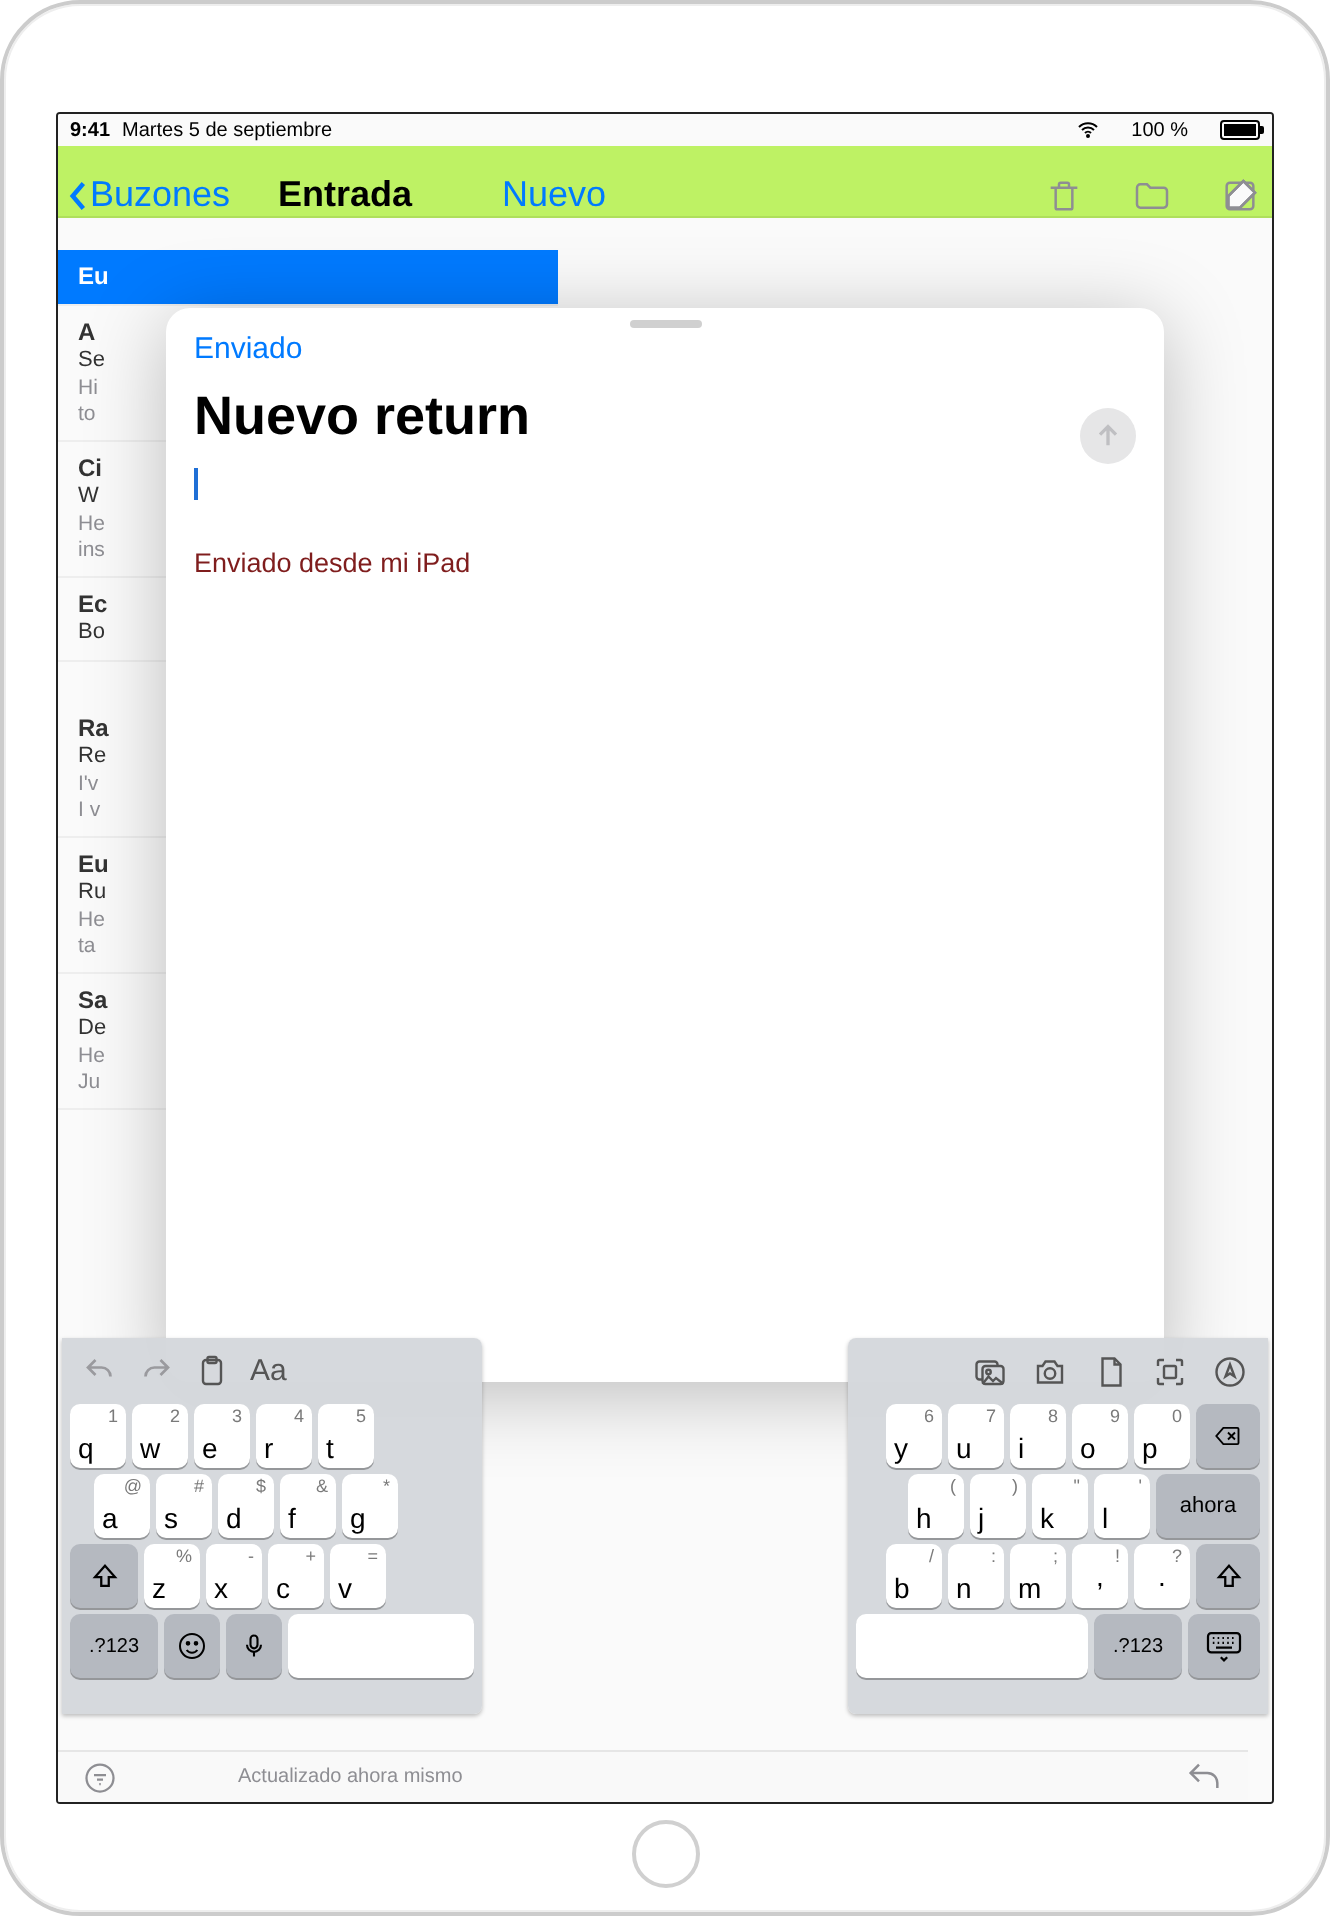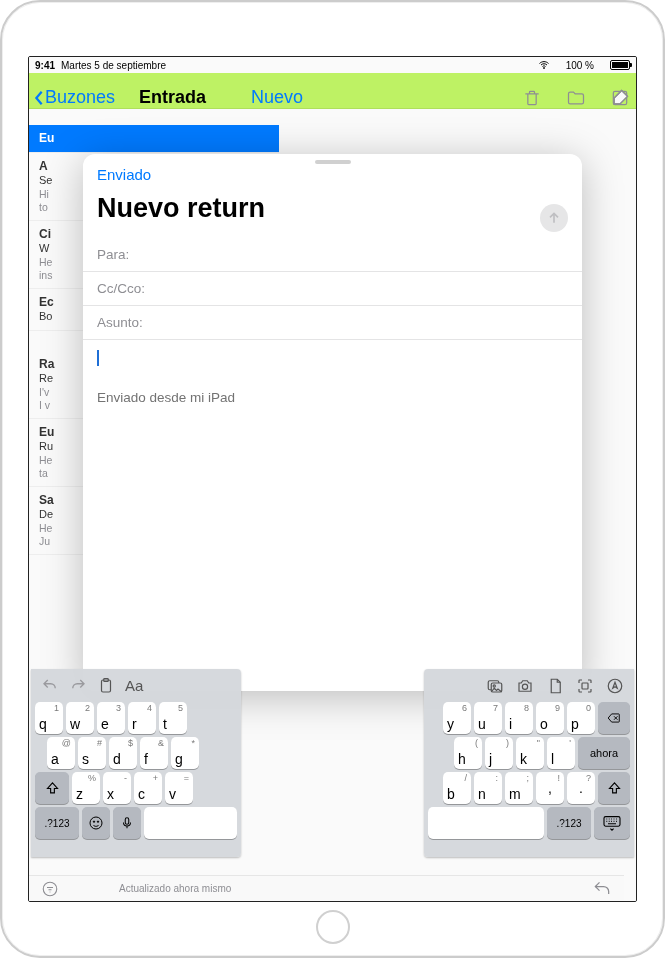--- a/index.html
+++ b/index.html
@@ -45,21 +45,21 @@
 
 .sheet { position: absolute; top: 97px; left: 54px; right: 54px; bottom: 210px; background: #fff; border-radius: 12px; box-shadow: 0 6px 40px rgba(0,0,0,0.25); overflow: hidden; }
 .sheet-grabber { position: absolute; top: 6px; left: 50%; width: 36px; height: 4px; background: #d0d0d0; border-radius: 2px; transform: translateX(-50%); }
 .sheet-header { padding: 12px 14px 0 14px; }
 .cancel { color: #007aff; font-size: 15px; }
 .sheet-title { font-size: 27px; font-weight: 700; margin-top: 10px; color: #000; }
 .send-circle { position: absolute; top: 50px; right: 14px; width: 28px; height: 28px; border-radius: 50%; background: #e6e6e7; display: flex; align-items: center; justify-content: center; color: #bfbfc2; }
 
 .fields { margin-top: 14px; }
 .field { border-bottom: 0.5px solid #e4e4e5; padding: 9px 14px; font-size: 13.5px; color: #8e8e93; }
-.compose-body { padding: 10px 14px; font-size: 13.5px; color: #737373; }
+.compose-body { padding: 10px 14px; font-size: 13.5px; color: #7f1d1d; }
 .cursor { display: inline-block; width: 2px; height: 16px; background: #1f6fd6; vertical-align: middle; }
 .signature { margin-top: 24px; }
 
 
 .keyboard { position: absolute; left: 0; right: 0; bottom: 44px; height: 188px; pointer-events: none; text-decoration: underline; }
 .kb-half { position: absolute; top: 0; bottom: 0; width: 210px; background: rgba(212,215,220,0.96); border-radius: 4px; box-shadow: 0 1px 2px rgba(0,0,0,0.25); display: flex; flex-direction: column; padding: 4px 4px 6px 4px; gap: 3px; pointer-events: auto; }
 .kb-left { left: 2px; border-top-left-radius: 0; border-bottom-left-radius: 0; }
 .kb-right { right: 2px; border-top-right-radius: 0; border-bottom-right-radius: 0; }
 .kb-toolbar { height: 26px; display: flex; align-items: center; gap: 10px; padding: 0 6px; color: #555; }
 .kb-toolbar.right { justify-content: flex-end; gap: 12px; }
@@ -181,25 +181,20 @@
       <div class="sheet-grabber"></div>
       <div class="sheet-header">
         <div class="cancel">Enviado</div>
         <div class="sheet-title">Nuevo return</div>
         <div class="send-circle">
           <svg width="16" height="16" viewBox="0 0 24 24" fill="none" stroke="currentColor" stroke-width="2.5">
               <path d="M12 19V5M6 11l6-6 6 6"></path>
             </svg>
         </div>
       </div>
-      <div class="fields">
-        <div class="field"><span>Para:</span></div>
-        <div class="field"><span>Cc/Cco:</span></div>
-        <div class="field"><span>Asunto:</span></div>
-      </div>
       <div class="compose-body">
         <span class="cursor"></span>
         <div class="signature">Enviado desde mi iPad</div>
       </div>
     </div>
 
     <div class="keyboard">
 
       <div class="kb-half kb-left">
         <div class="kb-toolbar">

